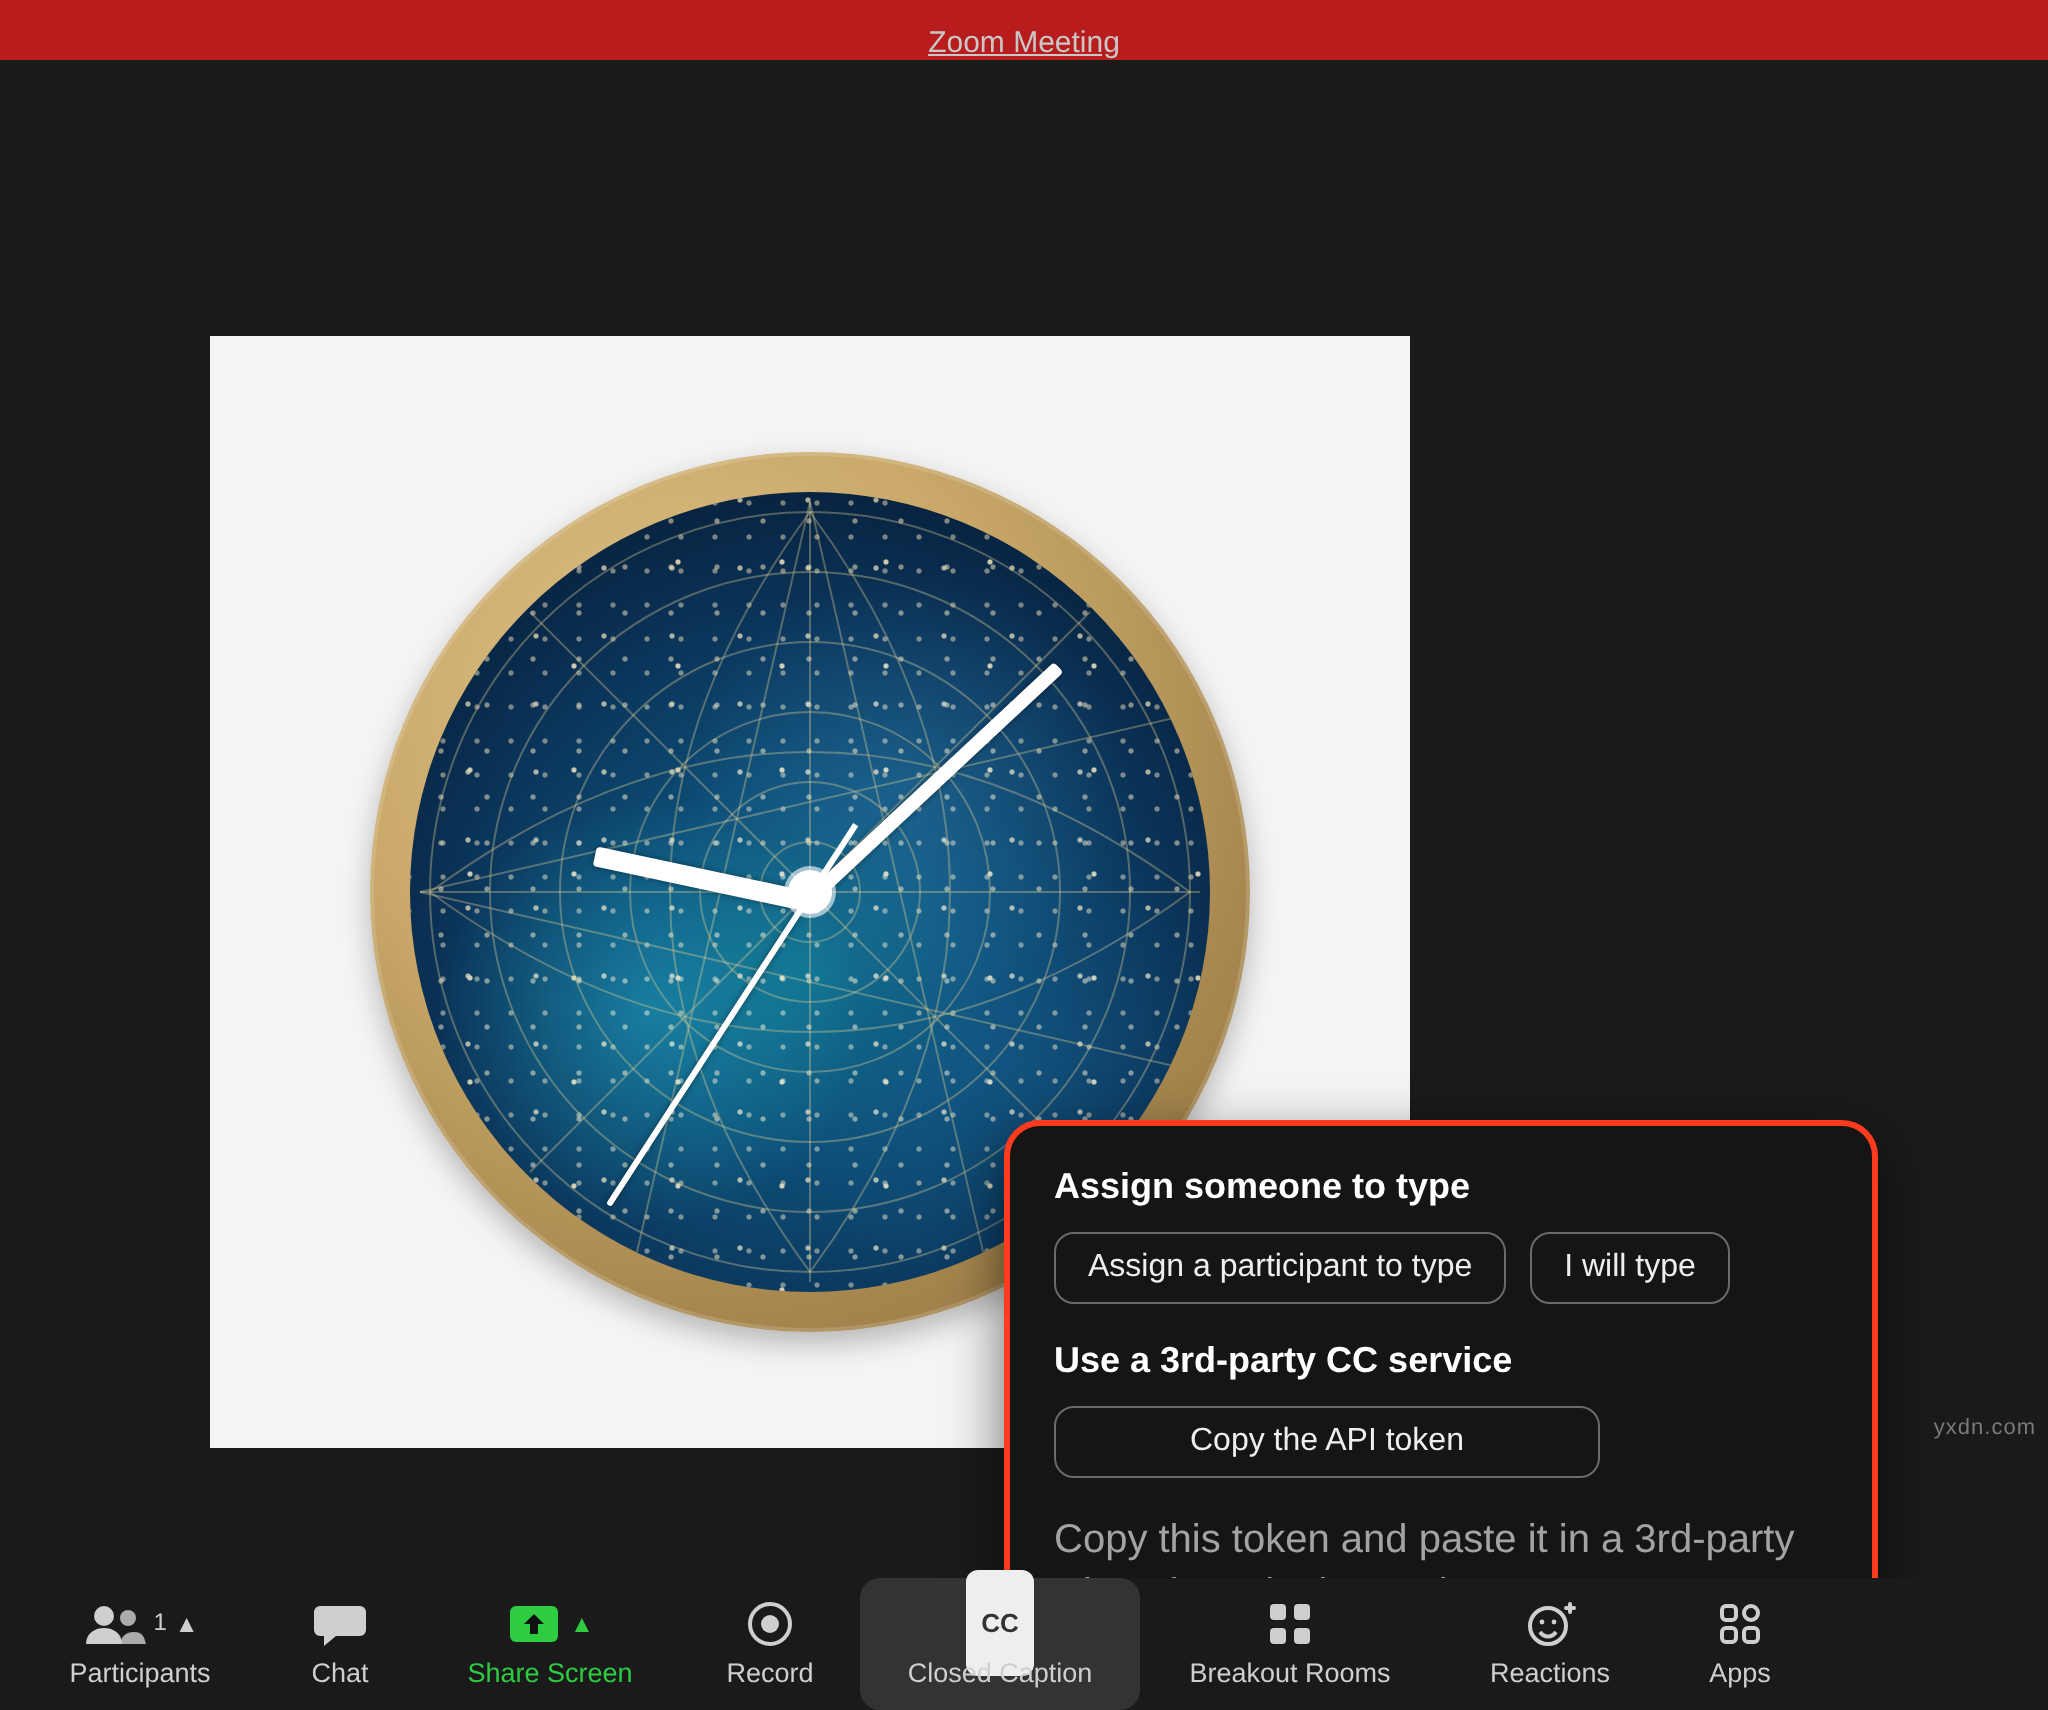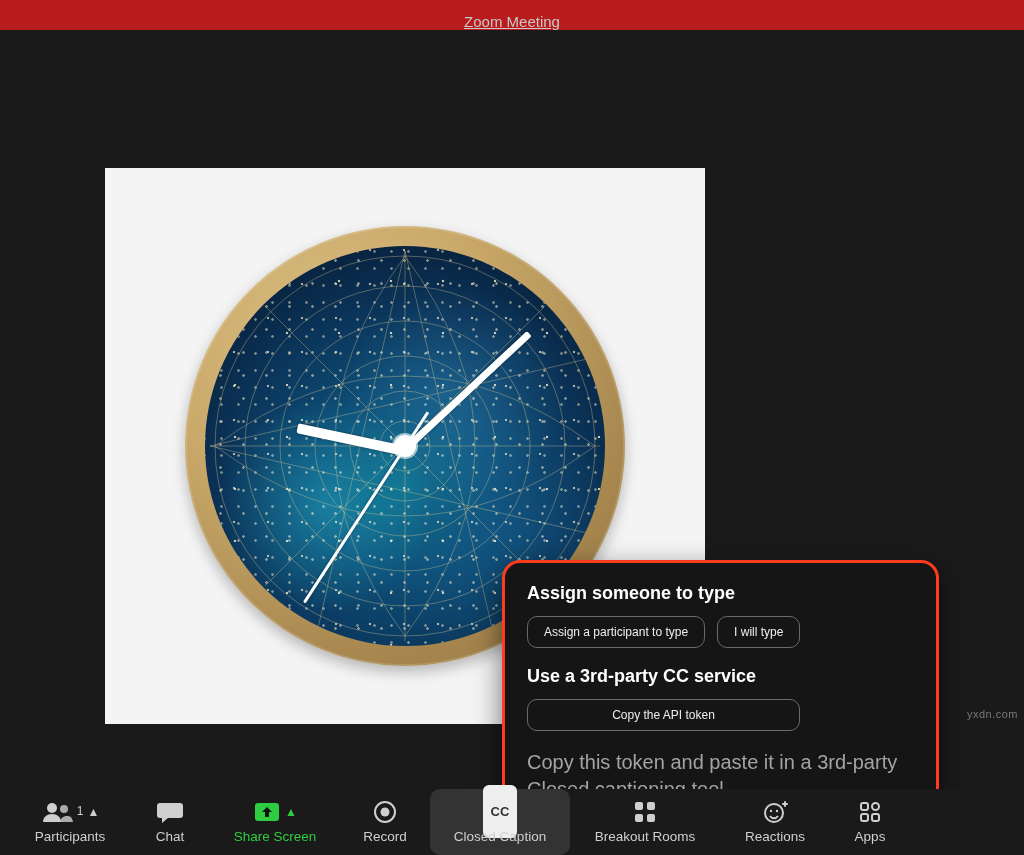--- a/index.html
+++ b/index.html
@@ -26,21 +26,21 @@
   .hand { position:absolute; left:50%; top:50%; transform-origin: 0 50%; background:#fff; border-radius:2px; box-shadow: 0 0 3px rgba(0,0,0,.4); }
   .hand.hour   { width:110px; height:10px; transform: rotate(192deg); }
   .hand.minute { width:170px; height:7px;  transform: rotate(-43deg); }
   .hand.second { width:185px; height:3px;  transform: rotate(123deg); }
   .tail        { position:absolute; left:50%; top:50%; width:42px; height:3px; background:#fff; transform-origin:0 50%; transform: rotate(303deg); }
   .center { position:absolute; left:50%; top:50%; width:22px; height:22px; margin:-11px 0 0 -11px; background:#fff; border-radius:50%; box-shadow:0 0 0 2px rgba(255,255,255,.6); }
 
   .popup { position:absolute; left:502px; top:530px; width:437px; background:#151515; border:3px solid #ff3b1d; border-radius:18px; padding:20px 22px 18px; box-shadow: 0 10px 28px rgba(0,0,0,.55); }
   .popup h3 { color:#fff; font-size:18px; font-weight:600; margin-bottom:12px; }
   .row { display:flex; gap:12px; margin-bottom:18px; }
-  .btn { flex:0 0 auto; border:1px solid #6a6a6a; background:transparent; color:#eee; font-size:12px; padding:8px 16px; border-radius:10px; cursor:pointer; white-space:nowrap; }
+  .btn { flex:0 0 auto; border:1px solid #6a6a6a; background:transparent; color:#eee; font-size:16px; padding:8px 16px; border-radius:10px; cursor:pointer; white-space:nowrap; }
   .btn.wide { width:273px; text-align:center; }
   .popup .note { color:#a3a3a3; font-size:20px; line-height:1.35; margin-top:12px; }
 
   .toolbar { position:absolute; left:0; bottom:0; width:1024px; height:66px; background:#1a1a1a; display:flex; align-items:stretch; }
   .titem { flex:0 0 auto; display:flex; flex-direction:column; align-items:center; justify-content:center; gap:4px; color:#cfcfcf; font-size:13.5px; padding:6px 10px 8px; cursor:pointer; position:relative; }
   .titem.green { color:#2ecc40; }
   .titem.active { background:#333; border-radius:10px; }
   .titem .ic { height:26px; display:flex; align-items:center; justify-content:center; }
   .titem svg { display:block; }
   .chev { font-size:12px; color:#cfcfcf; margin-left:4px; }

